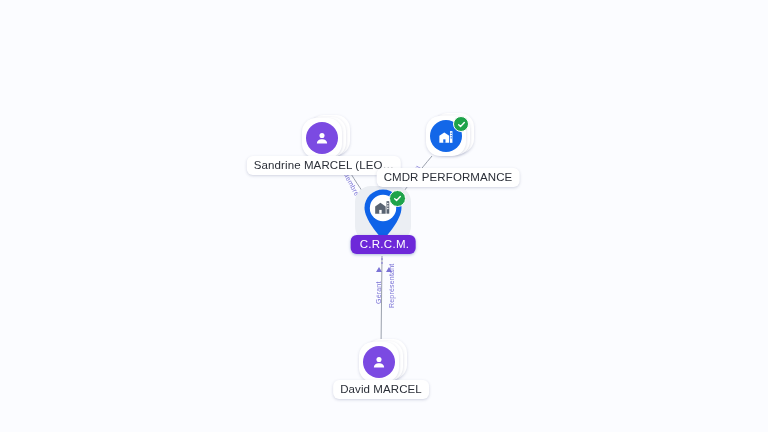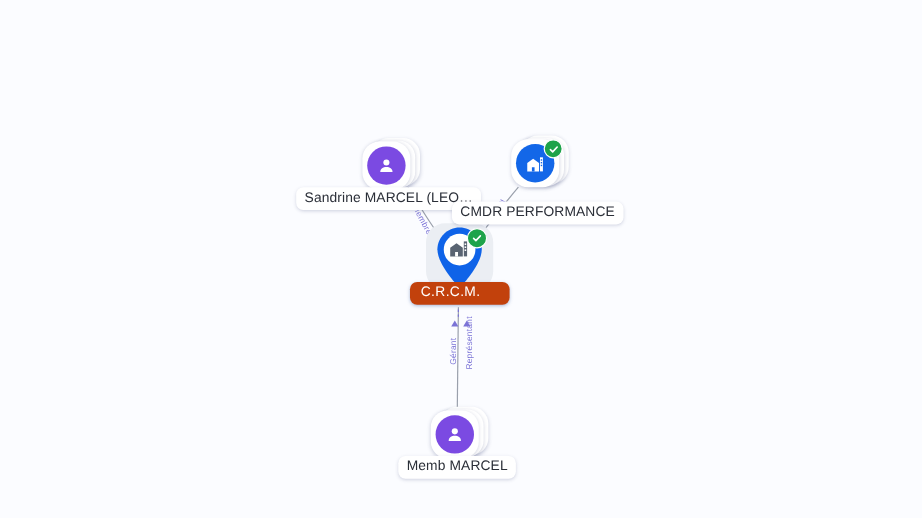--- a/index.html
+++ b/index.html
@@ -127,24 +127,24 @@
     width: 22px;
     height: 22px;
     display: flex;
     align-items: center;
     justify-content: center;
   }
 
   .pin-chip {
     position: absolute;
     transform: translate(-50%, 0);
-    background: #c2410c;
+    background: #6d28d9;
     color: #ffffff;
     border-radius: 6px;
-    padding: 3px 24px 4px 9px;
+    padding: 3px 6px 4px 9px;
     font-size: 11.5px;
     white-space: nowrap;
     letter-spacing: 0.3px;
     box-shadow: 0 1px 3px rgba(30,70,150,0.35);
     z-index: 9;
   }
 
   
   .edge-label {
     position: absolute;
@@ -252,15 +252,15 @@
       <div class="card c2"></div>
       <div class="card c1"></div>
       <div class="avatar person">
         <svg width="18" height="18" viewBox="0 0 24 24" aria-hidden="true">
           <circle cx="12" cy="8.6" r="3.4" fill="#ffffff"></circle>
           <path d="M5.2 19.2c0-3.7 3.1-5.6 6.8-5.6s6.8 1.9 6.8 5.6z" fill="#ffffff"></path>
         </svg>
       </div>
     </div>
   </div>
-  <div class="label-chip" style="left:381px; top:380px;">Memb MARCEL</div>
+  <div class="label-chip" style="left:381px; top:380px;">David MARCEL</div>
 
 </div>
 
 </body></html>

